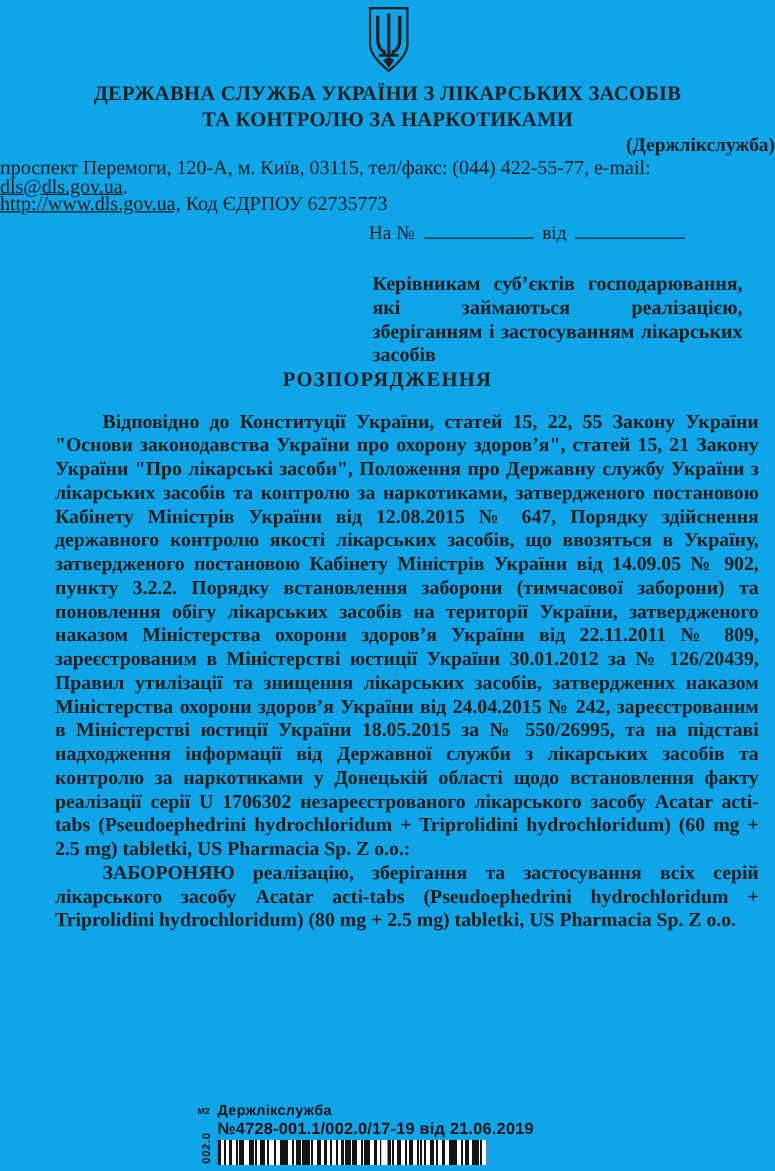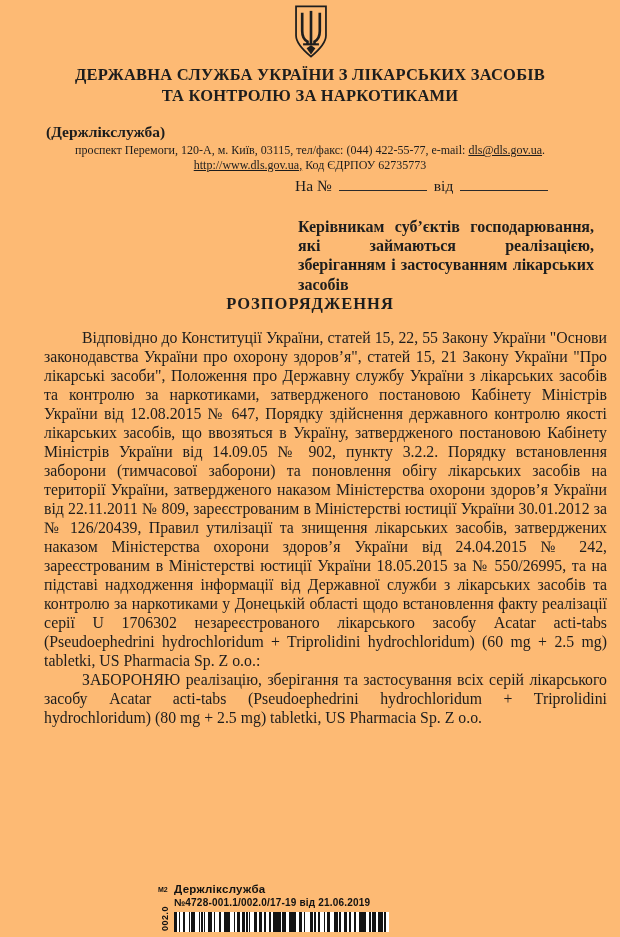--- a/index.html
+++ b/index.html
@@ -1,50 +1,50 @@
 <!DOCTYPE html>
 <html lang="uk"><head>
 <meta charset="utf-8">
 <style>
   html,body{margin:0;padding:0;background:#ffffff;}
   .page{
     position:relative;
     width:620px;height:937px;
-    background:#fdba74;
+    background:#0ea5e9;
     font-family:"Liberation Serif", serif;
     color:#1d1d1d;
     overflow:hidden;
   }
   
   .emblem{position:absolute;top:3px;left:289px;width:44px;height:58px;}
   .org-name{
     padding-top:64px;text-align:center;
     font-weight:700;font-size:16.5px;line-height:21px;letter-spacing:.2px;
   }
-  .short-name{text-align:left;font-weight:700;font-size:15.5px;line-height:19px;margin-top:16px;padding-left:46px;}
-  .address{text-align:center;font-size:12px;line-height:14.5px;margin-top:2px;}
+  .short-name{text-align:right;font-weight:700;font-size:15.5px;line-height:19px;margin-top:1px;padding-left:46px;}
+  .address{font-size:16px;line-height:14.5px;margin-top:2px;}
   .address .link{text-decoration:underline;}
   
   .ref-line{margin:3px 0 0 295px;font-size:15.5px;white-space:nowrap;}
   .blank-line{display:inline-block;width:88px;height:15px;border-bottom:1px solid #2a2a2a;margin:0 7px;vertical-align:baseline;}
   
   .addressee{width:296px;margin:22px 14px 0 298px;font-weight:700;font-size:16px;line-height:19.2px;text-align:justify;}
   .addressee p{margin:0 0 21px 0;}
   .addressee p:last-child{margin-bottom:0;}
   
   .doc-title{text-align:center;font-weight:700;font-size:16.5px;letter-spacing:1px;}
   
-  .body-text{margin:14px 13px 0 44px;font-size:15.8px;line-height:19px;text-align:justify;}
+  .body-text{margin:14px 13px 0 44px;font-size:15.8px;line-height:19px;text-align:justify;font-weight:bold;}
   .body-text p{margin:0;text-indent:38px;}
   
   .footer{position:absolute;left:158px;top:883px;font-family:"Liberation Sans", sans-serif;color:#111;}
   .f-m2{position:absolute;left:0;top:3px;font-size:7px;font-weight:700;}
   .f-side-code{position:absolute;left:2px;top:48px;font-size:9px;font-weight:700;transform:rotate(-90deg);transform-origin:0 0;letter-spacing:.5px;}
   .f-org{margin-left:16px;font-size:11.5px;font-weight:700;letter-spacing:.3px;line-height:12px;}
-  .f-num{margin-left:16px;font-size:10px;font-weight:700;line-height:15px;letter-spacing:.2px;}
+  .f-num{margin-left:16px;font-size:13px;font-weight:700;line-height:15px;letter-spacing:.2px;}
   .barcode{
     position:relative;margin-left:16px;margin-top:2px;width:215px;height:20px;
     background-color:#fff;
     background-image:
       repeating-linear-gradient(90deg,#141414 0px,#141414 1.5px,transparent 1.5px,transparent 5px),
       repeating-linear-gradient(90deg,#141414 0px,#141414 2px,transparent 2px,transparent 9px),
       repeating-linear-gradient(90deg,#141414 0px,#141414 3px,transparent 3px,transparent 17px);
   }
   .barcode::after{content:"";position:absolute;left:61%;top:0;width:5px;height:100%;background:#fff;}
 </style>

